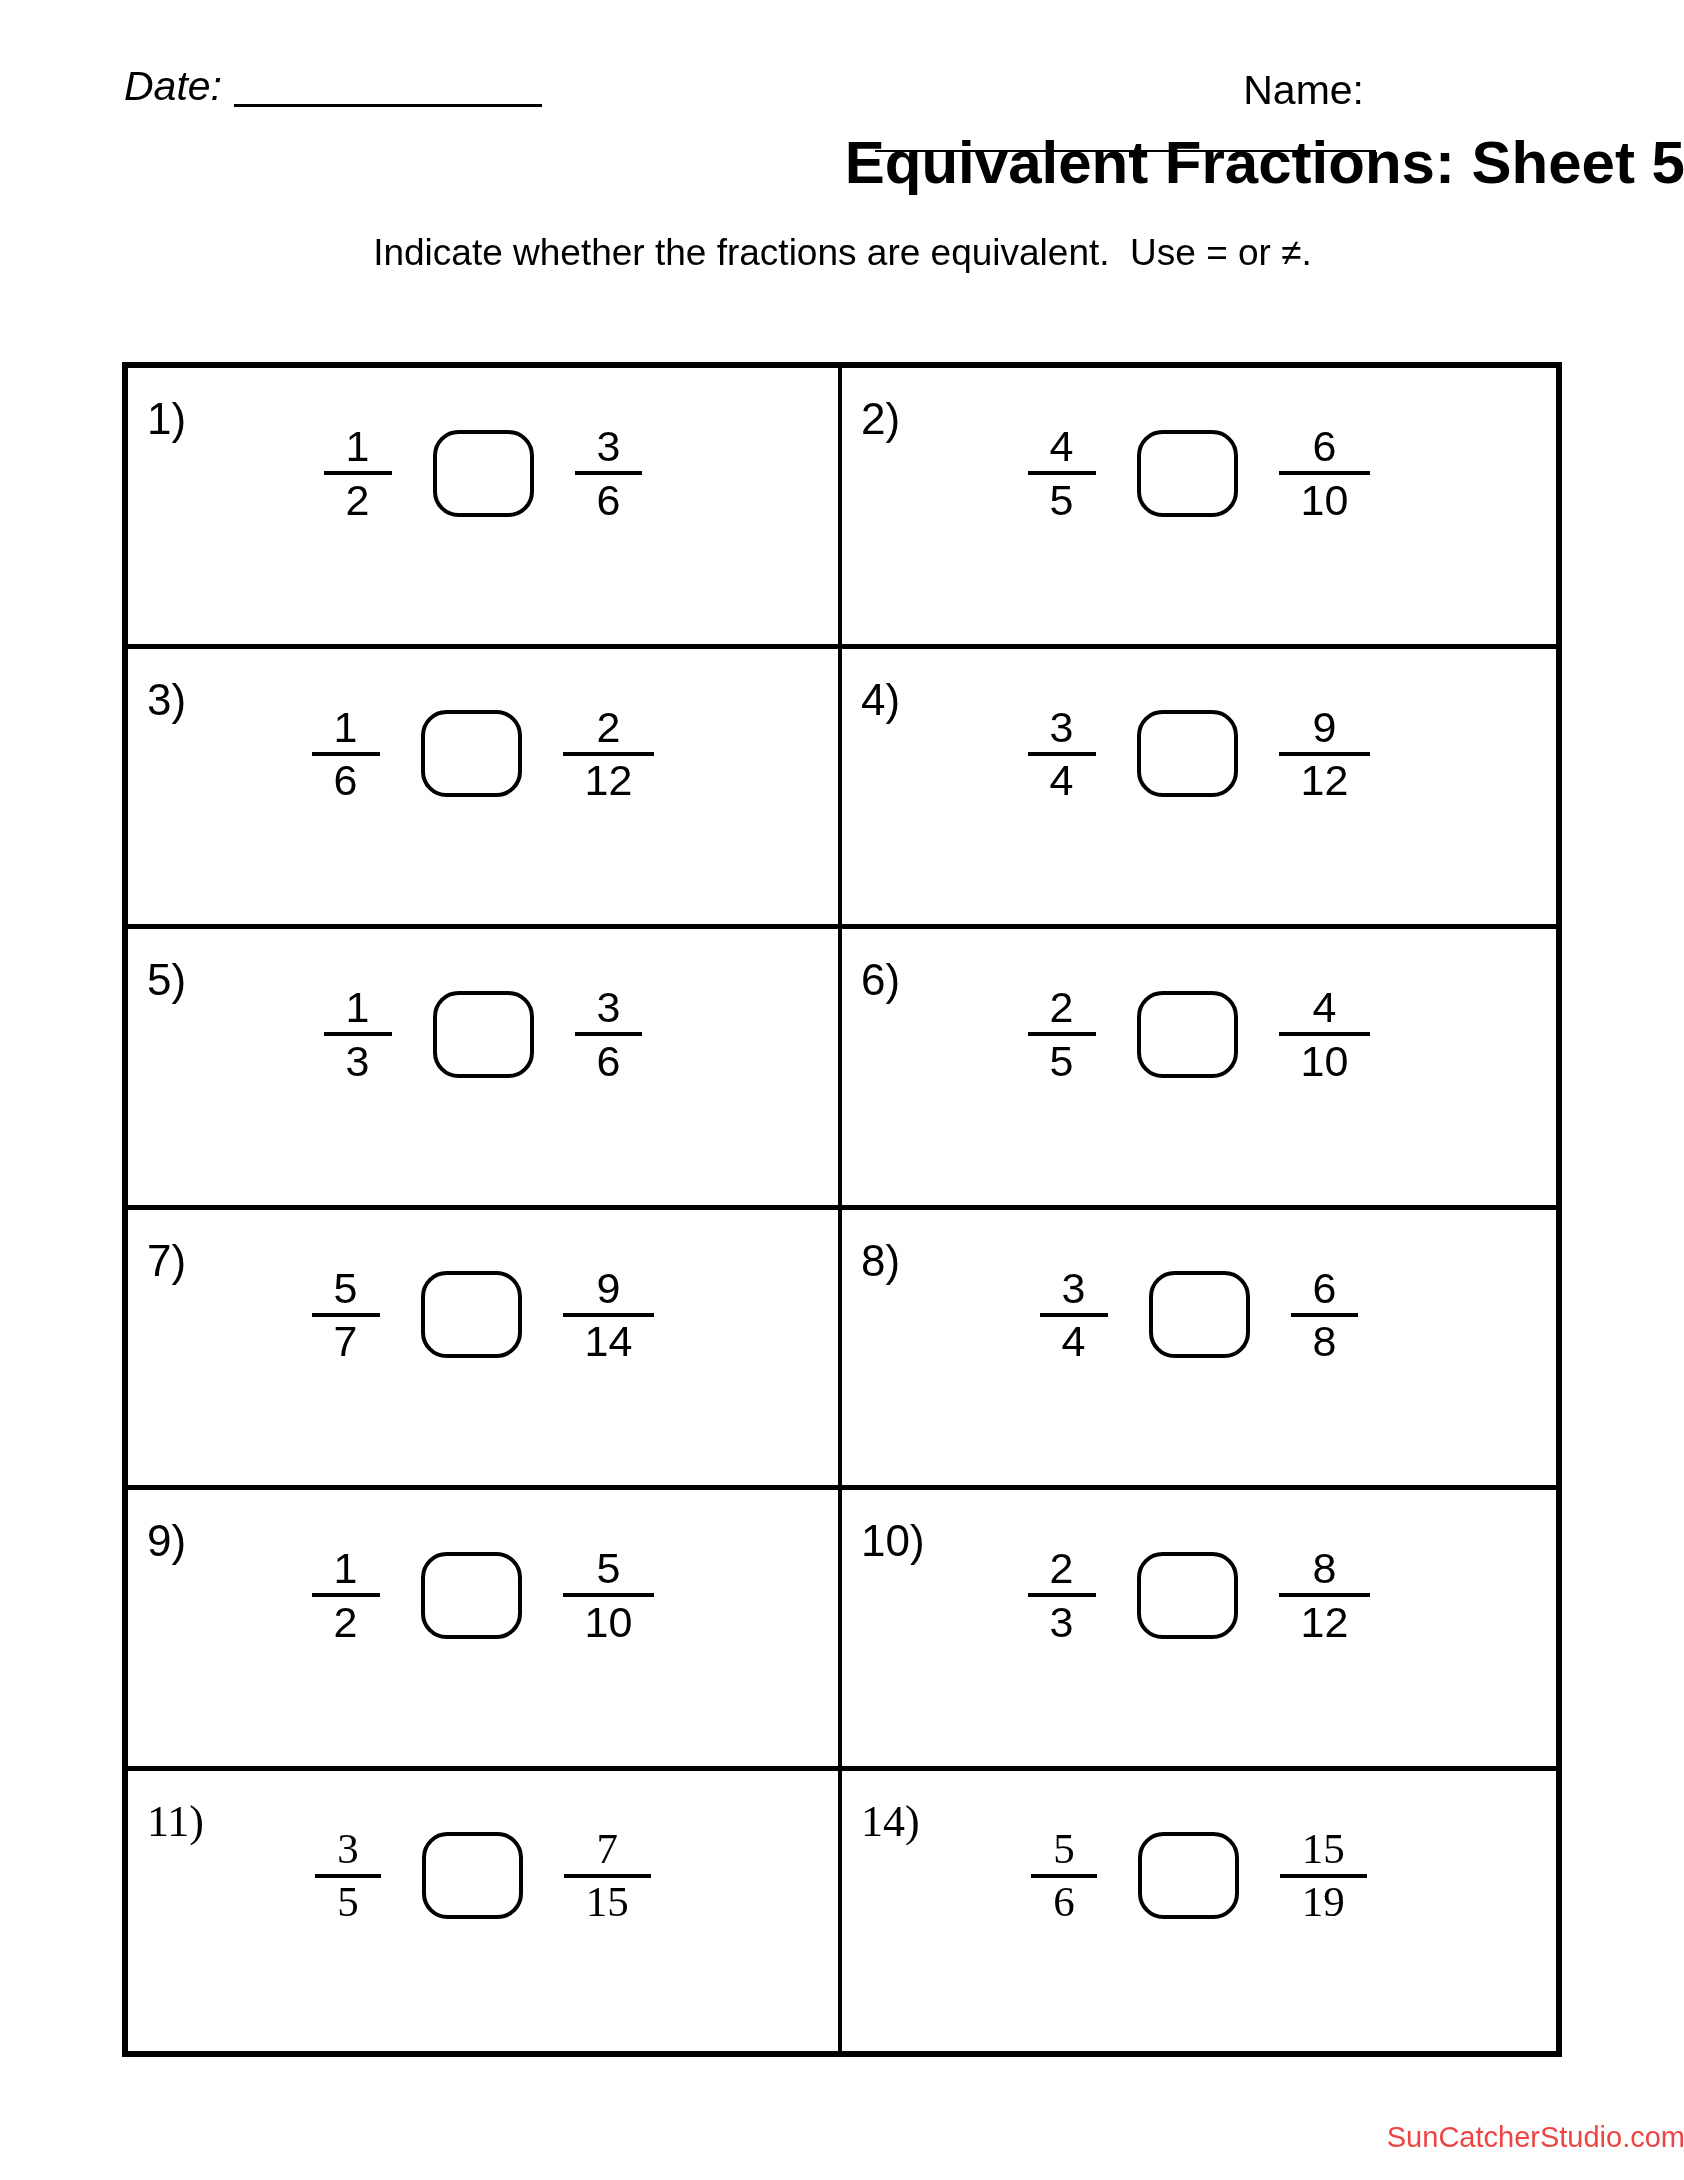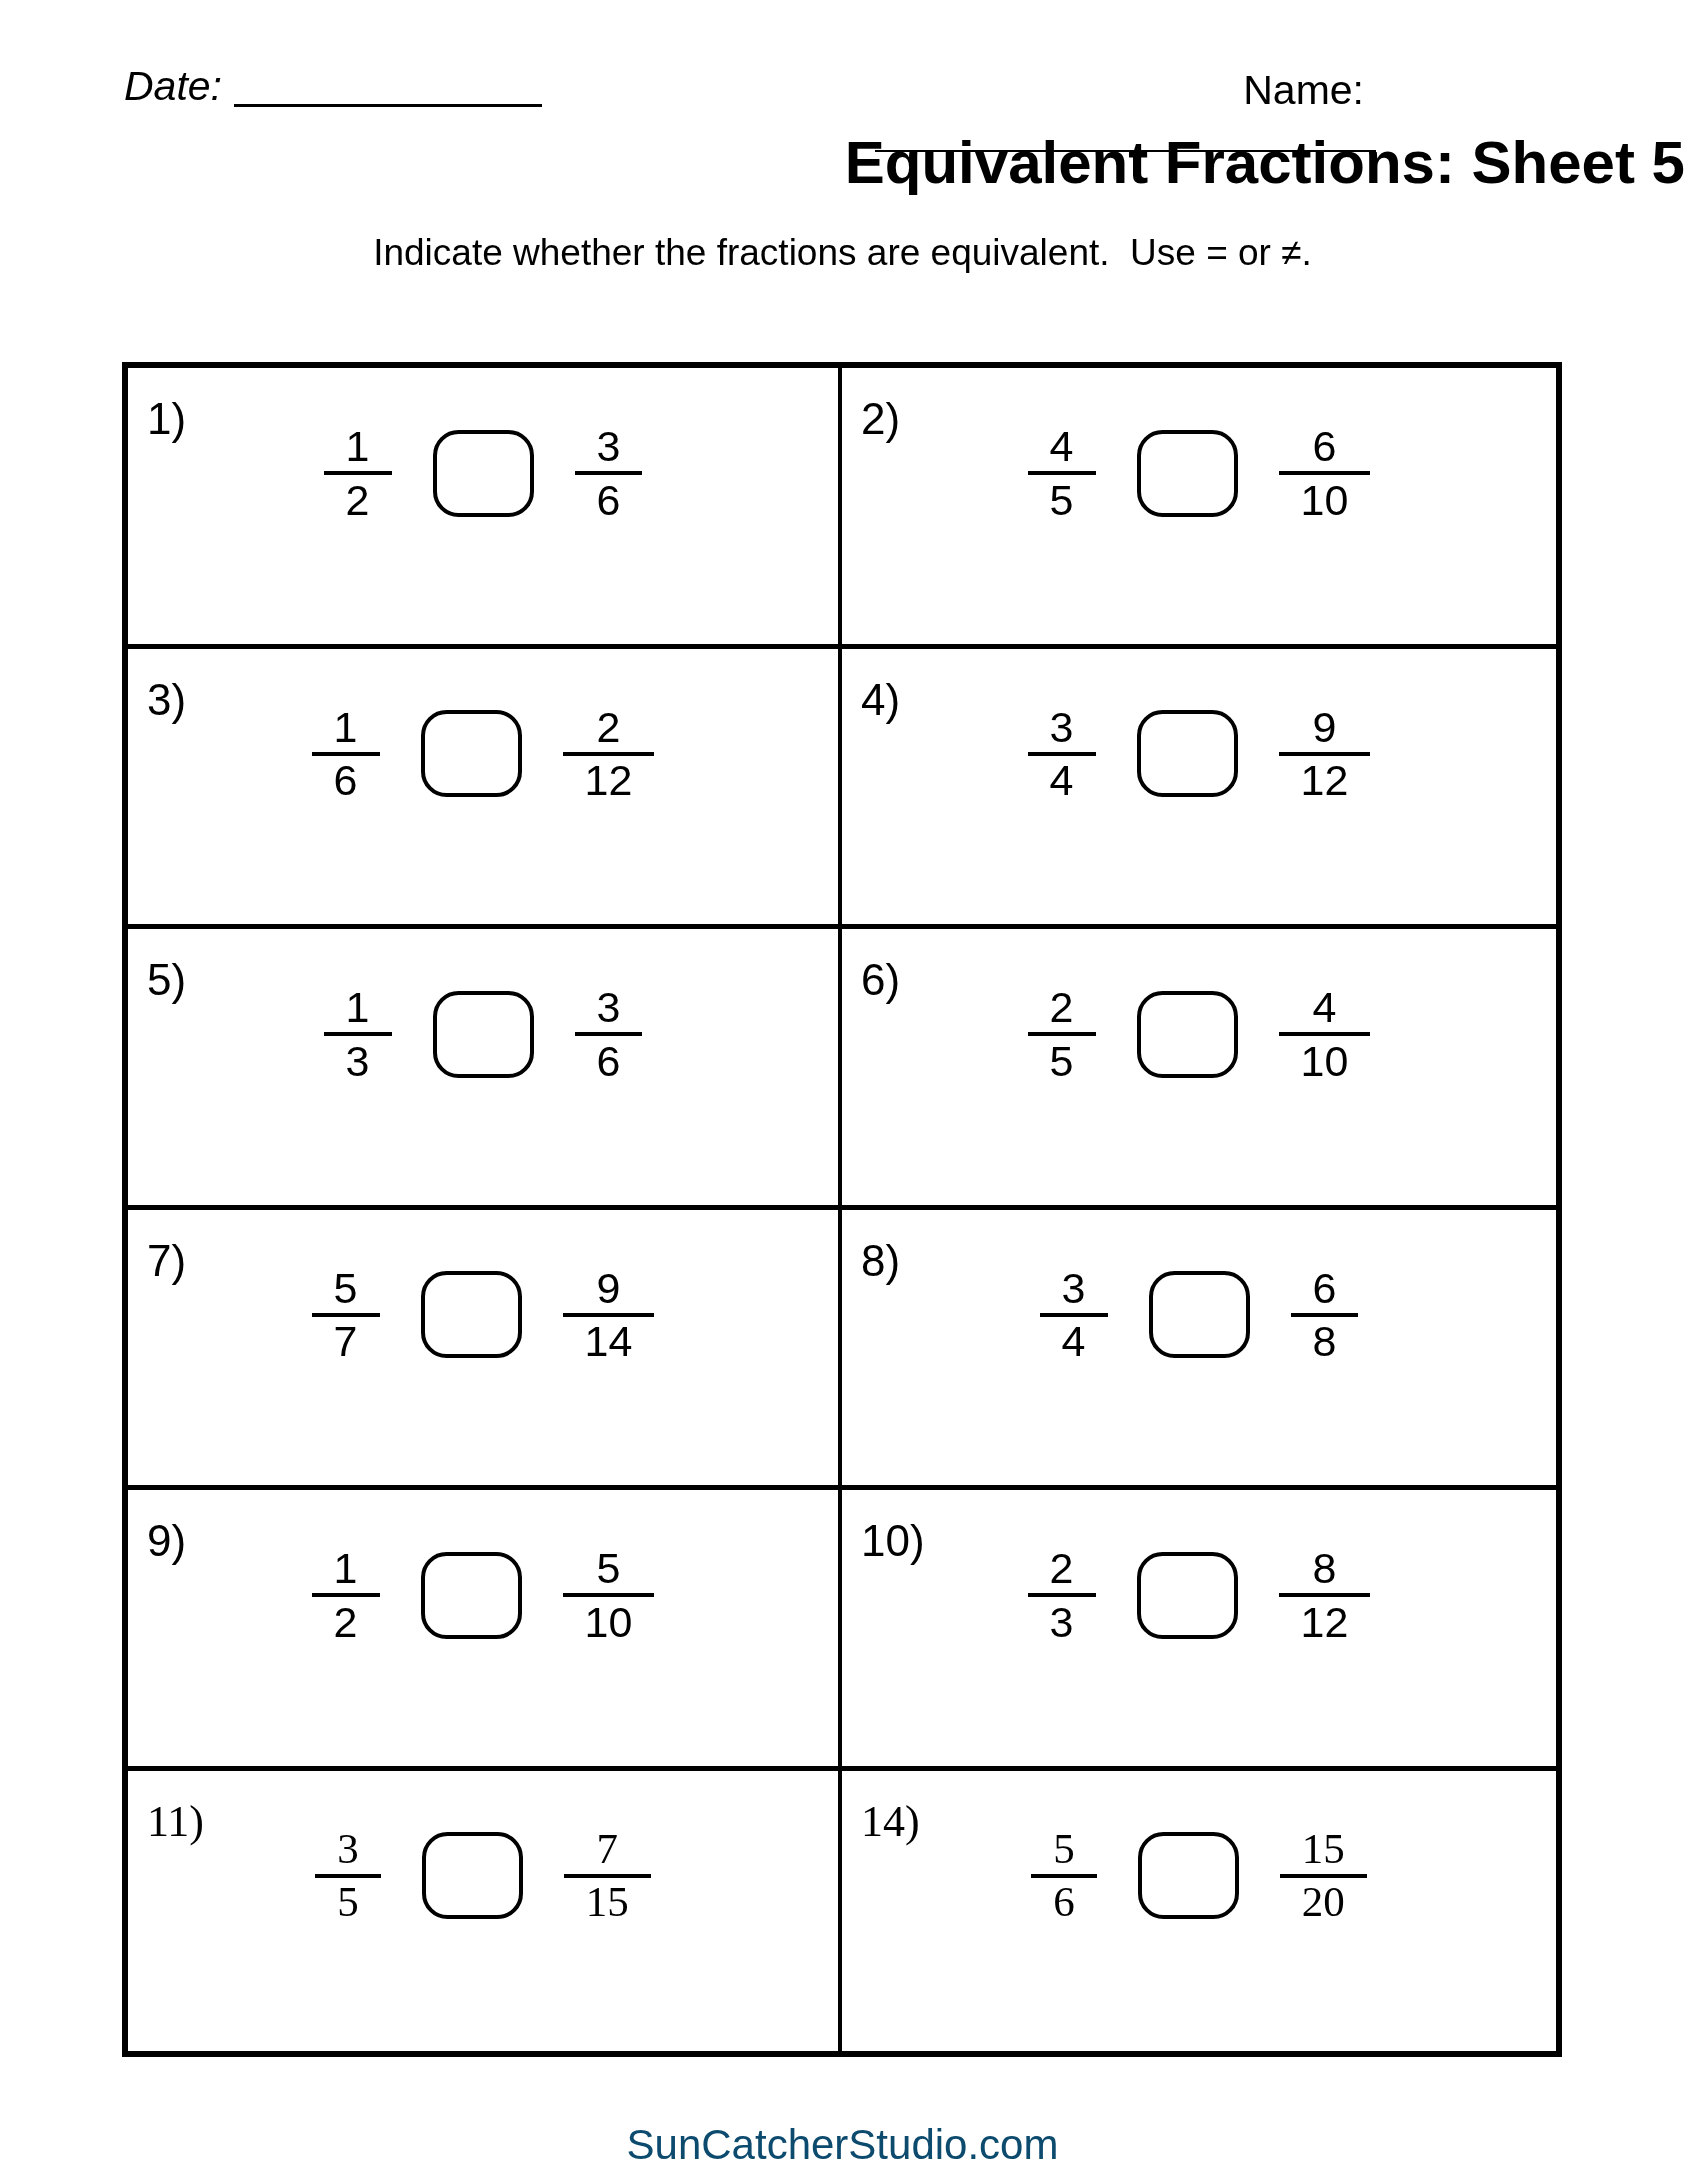--- a/index.html
+++ b/index.html
@@ -38,22 +38,22 @@
   .frow{position:absolute;left:0;right:0;top:61px;display:flex;
         justify-content:center;align-items:center;gap:41px;}
   .frac{display:flex;flex-direction:column;align-items:stretch;text-align:center;
         font-size:43px;line-height:0.8;}
   .frac .num{padding:0 22px 7.7px;border-bottom:4.3px solid #000;}
   .frac .den{padding:7.7px 22px 0;}
 
   .abox{width:101px;height:87px;box-sizing:border-box;border:4.3px solid #000;
         border-radius:25.6px;background:#fff;}
 
-  .footer{position:absolute;top:2121px;left:0;width:100%;text-align:center;
-          font-size:42px;color:#0c4a6e;}
+  .footer{position:absolute;top:2121px;left:0;width:100%;text-align:right;
+          font-size:29px;color:#ef4444;}
 </style>
 </head>
 <body>
 
 <div class="fillrow" id="date-row">
   <span class="lbl">Date:</span>
   <span class="fill-line"></span>
 </div>
 
 <div class="fillrow" id="name-row">
@@ -234,21 +234,21 @@
   <div class="cell">
     <div class="pnum">14)</div>
     <div class="frow">
       <div class="frac">
         <div class="num">5</div>
         <div class="den">6</div>
       </div>
       <div class="abox"></div>
       <div class="frac">
         <div class="num">15</div>
-        <div class="den">20</div>
+        <div class="den">19</div>
       </div>
     </div>
   </div>
 
 </div>
 
 <div class="footer">SunCatcherStudio.com</div>
 
 
 </body></html>

